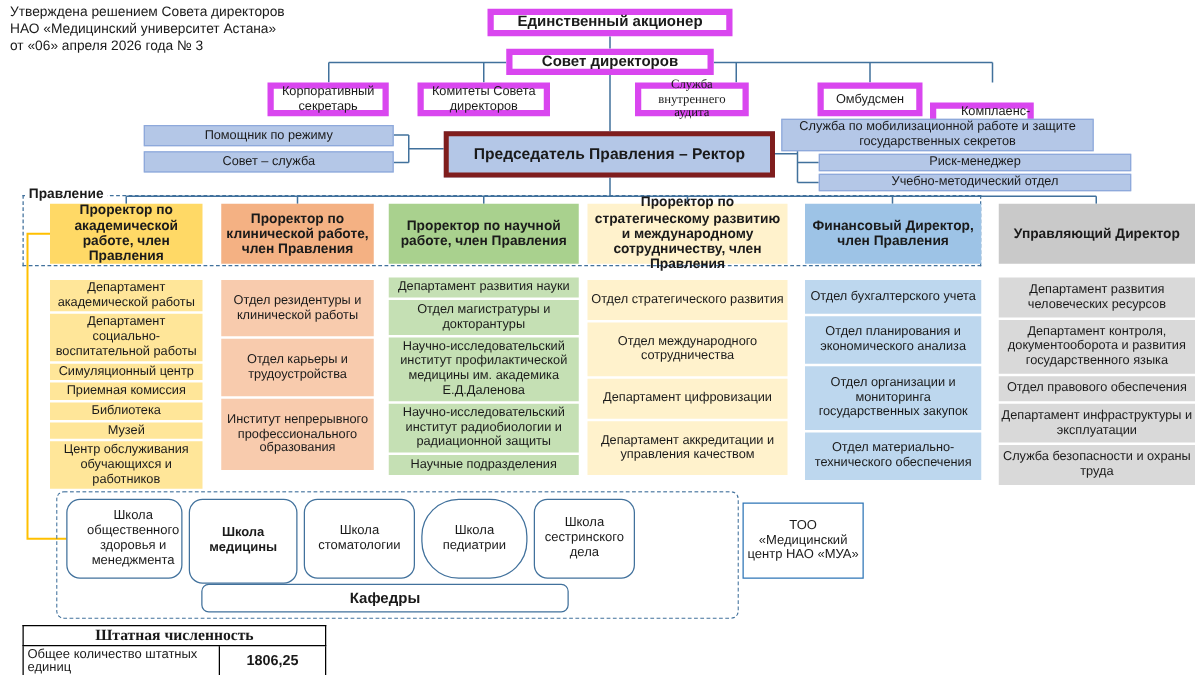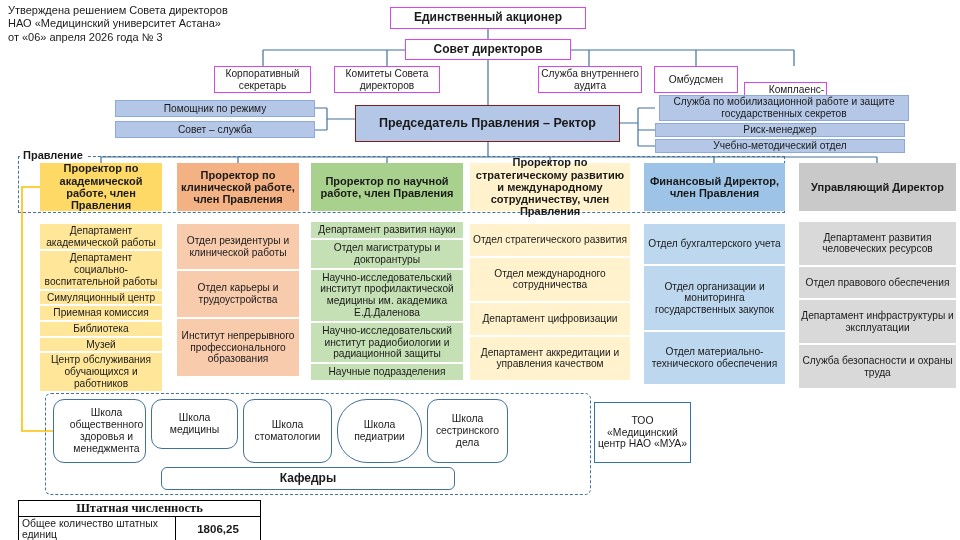--- a/index.html
+++ b/index.html
@@ -2,40 +2,40 @@
 <html><head>
 <meta charset="utf-8">
 <style>
   html,body{margin:0;padding:0;background:#fff;}
   #stage{position:relative;width:960px;height:540px;background:#fff;overflow:hidden;
          font-family:"Liberation Sans",sans-serif;color:#1a1a1a;}
   #wires{position:absolute;left:0;top:0;width:960px;height:540px;pointer-events:none;}
   .abs{position:absolute;box-sizing:border-box;}
   .cell{display:flex;align-items:center;justify-content:center;text-align:center;
         font-size:10.2px;line-height:1.15;padding:1px 2px;}
-  .wbox{background:#fff;border:1px solid #d946ef;}
+  .wbox{background:#fff;border:5px solid #d946ef;}
   .fillb{background:#B4C7E7;border:1px solid #8EA9DB;}
   .bold{font-weight:bold;}
   .note{font-size:11px;line-height:1.22;}
   .hd{font-weight:bold;font-size:11px;line-height:1.12;}
   .colwrap{position:absolute;display:flex;flex-direction:column;gap:2px;box-sizing:border-box;}
   .colwrap .cell{flex:1 1 auto;}
   
   .c1h{background:#FFD966;} .c1i{background:#FFE699;}
   .c2h{background:#F4B183;} .c2i{background:#F8CBAD;}
   .c3h{background:#A9D18E;} .c3i{background:#C5E0B4;}
   .c4h{background:#FFF2CC;} .c4i{background:#FFF2CC;}
   .c5h{background:#9DC3E6;} .c5i{background:#BDD7EE;}
   .c6h{background:#C9C9C9;} .c6i{background:#D9D9D9;}
   .dashed{border:1.4px dashed #41719C;background:transparent;}
   .plabel{background:#fff;padding:0 3px;font-size:11px;font-weight:bold;}
   .school{background:#fff;border:1.3px solid #41719C;border-radius:11px;font-size:10.4px;}
   .kafedry{background:#fff;border:1.3px solid #41719C;border-radius:6px;font-size:12px;font-weight:bold;}
   .too{background:#fff;border:1.3px solid #2E75B6;font-size:10.4px;}
-  .rector{font-size:12.5px;font-weight:bold;background:#B4C7E7;border:1px solid #7f1d1d;}
+  .rector{font-size:12.5px;font-weight:bold;background:#B4C7E7;border:4px solid #7f1d1d;}
   .rsmall{font-size:10.2px;}
   
   .stafftbl{border-collapse:collapse;}
   .stafftbl td,.stafftbl th{border:1px solid #000;}
   .stafftbl{border:1.5px solid #000;}
   .t-title{font-family:"Liberation Serif",serif;font-size:12.5px;font-weight:bold;text-align:center;padding:0 2px;}
   .t-label{font-size:10.4px;line-height:1.1;padding:1px 3px;width:150px;}
   .t-value{font-size:11.5px;font-weight:bold;text-align:center;width:82px;}
 </style>
 </head>
@@ -51,28 +51,28 @@
   <div class="abs note" style="left:8px;top:4px;width:330px;">
     <div>Утверждена решением Совета директоров</div>
     <div>НАО «Медицинский университет Астана»</div>
     <div>от «06» апреля 2026 года № 3</div>
   </div>
 
   <div class="abs cell wbox bold" style="left:390px;top:7px;width:196px;height:22px;font-size:12px;">Единственный акционер</div>
   <div class="abs cell wbox bold" style="left:405px;top:39px;width:166px;height:21px;font-size:12px;">Совет директоров</div>
   <div class="abs cell wbox" style="left:214px;top:66px;width:97px;height:27px;">Корпоративный секретарь</div>
   <div class="abs cell wbox" style="left:334px;top:66px;width:106px;height:27px;">Комитеты Совета директоров</div>
-  <div class="abs cell wbox" style="left:538px;top:66px;width:104px;height:27px;">Служба внутреннего аудита</div>
+  <div class="abs cell wbox" style="left:508px;top:66px;width:91px;height:27px;font-family:Liberation Serif, serif;">Служба внутреннего аудита</div>
   <div class="abs cell wbox" style="left:654px;top:66px;width:84px;height:27px;">Омбудсмен</div>
   <div class="abs cell wbox" style="left:744px;top:82px;width:83px;height:27px;padding-left:24px;">Комплаенс-офицер</div>
 
   <div class="abs cell fillb" style="left:115px;top:100px;width:200px;height:17px;">Помощник по режиму</div>
   <div class="abs cell fillb" style="left:115px;top:121px;width:200px;height:17px;">Совет – служба</div>
   <div class="abs cell rector" style="left:355px;top:105px;width:265px;height:37px;">Председатель Правления – Ректор</div>
-  <div class="abs cell fillb rsmall" style="left:659px;top:95px;width:250px;height:26px;">Служба по мобилизационной работе и защите государственных секретов</div>
+  <div class="abs cell fillb rsmall" style="left:625px;top:95px;width:250px;height:26px;">Служба по мобилизационной работе и защите государственных секретов</div>
   <div class="abs cell fillb rsmall" style="left:655px;top:123px;width:250px;height:14px;">Риск-менеджер</div>
   <div class="abs cell fillb rsmall" style="left:655px;top:139px;width:250px;height:14px;">Учебно-методический отдел</div>
 
   <div class="abs dashed" style="left:18px;top:156px;width:767px;height:57px;"></div>
   <div class="abs plabel" style="left:20px;top:149px;">Правление</div>
 
   <div class="abs cell hd c1h" style="left:40px;top:163px;width:122px;height:48px;">Проректор по академической работе, член Правления</div>
   <div class="abs cell hd c2h" style="left:177px;top:163px;width:122px;height:48px;">Проректор по клинической работе, член Правления</div>
   <div class="abs cell hd c3h" style="left:311px;top:163px;width:152px;height:48px;">Проректор по научной работе, член Правления</div>
   <div class="abs cell hd c4h" style="left:470px;top:163px;width:160px;height:48px;">Проректор по стратегическому развитию и международному сотрудничеству, член Правления</div>
@@ -105,34 +105,36 @@
 
   <div class="colwrap" style="left:470px;top:224px;width:160px;height:156px;">
     <div class="cell c4i">Отдел стратегического развития</div>
     <div class="cell c4i">Отдел международного сотрудничества</div>
     <div class="cell c4i">Департамент цифровизации</div>
     <div class="cell c4i">Департамент аккредитации и управления качеством</div>
   </div>
 
   <div class="colwrap" style="left:644px;top:224px;width:141px;height:160px;">
     <div class="cell c5i">Отдел бухгалтерского учета</div>
+    <div class="cell c5i">Отдел планирования и экономического анализа</div>
     <div class="cell c5i">Отдел организации и мониторинга государственных закупок</div>
     <div class="cell c5i">Отдел материально-технического обеспечения</div>
   </div>
 
   <div class="colwrap" style="left:799px;top:222px;width:157px;height:166px;">
     <div class="cell c6i">Департамент развития человеческих ресурсов</div>
+    <div class="cell c6i">Департамент контроля, документооборота и развития государственного языка</div>
     <div class="cell c6i">Отдел правового обеспечения</div>
     <div class="cell c6i">Департамент инфраструктуры и эксплуатации</div>
     <div class="cell c6i">Служба безопасности и охраны труда</div>
   </div>
 
   <div class="abs dashed" style="left:45px;top:393px;width:546px;height:102px;border-radius:6px;"></div>
   <div class="abs cell school" style="left:53px;top:399px;width:93px;height:64px;padding-left:16px;">Школа общественного здоровья и менеджмента</div>
-  <div class="abs cell school" style="left:151px;top:399px;width:87px;height:50px;">Школа медицины</div>
+  <div class="abs cell school" style="left:151px;top:399px;width:87px;height:68px;font-weight:bold;">Школа медицины</div>
   <div class="abs cell school" style="left:243px;top:399px;width:89px;height:64px;">Школа стоматологии</div>
   <div class="abs cell school" style="left:337px;top:399px;width:85px;height:64px;border-radius:30px;">Школа педиатрии</div>
   <div class="abs cell school" style="left:427px;top:399px;width:81px;height:64px;">Школа сестринского дела</div>
   <div class="abs cell kafedry" style="left:161px;top:467px;width:294px;height:23px;">Кафедры</div>
 
   <div class="abs cell too" style="left:594px;top:402px;width:97px;height:61px;">ТОО «Медицинский центр НАО «МУА»</div>
 
   <table class="stafftbl abs" style="left:18px;top:500px;">
     <tbody>
         <tr>

